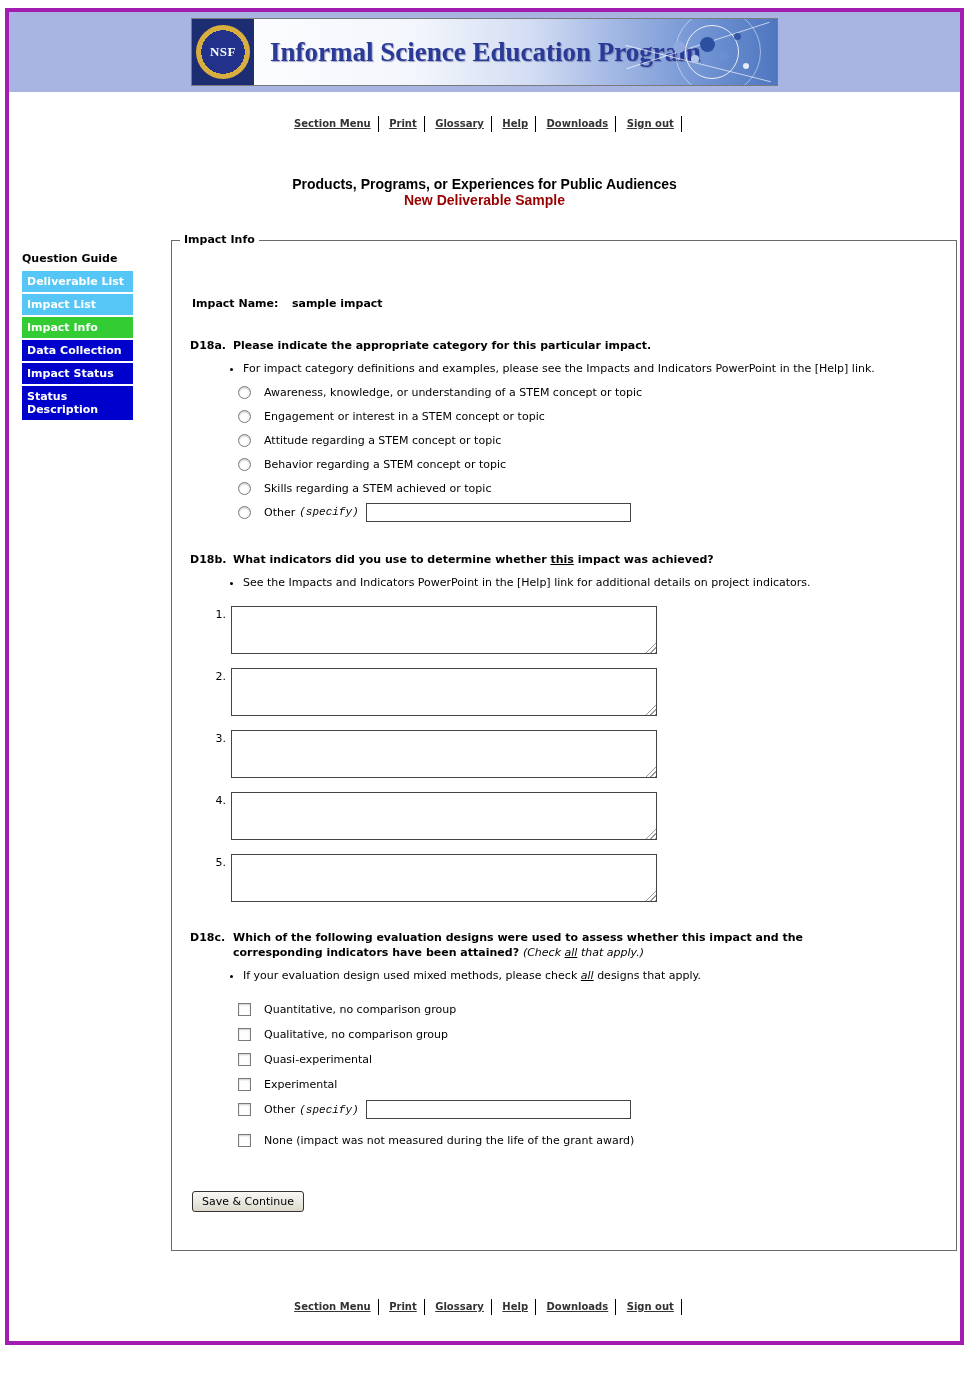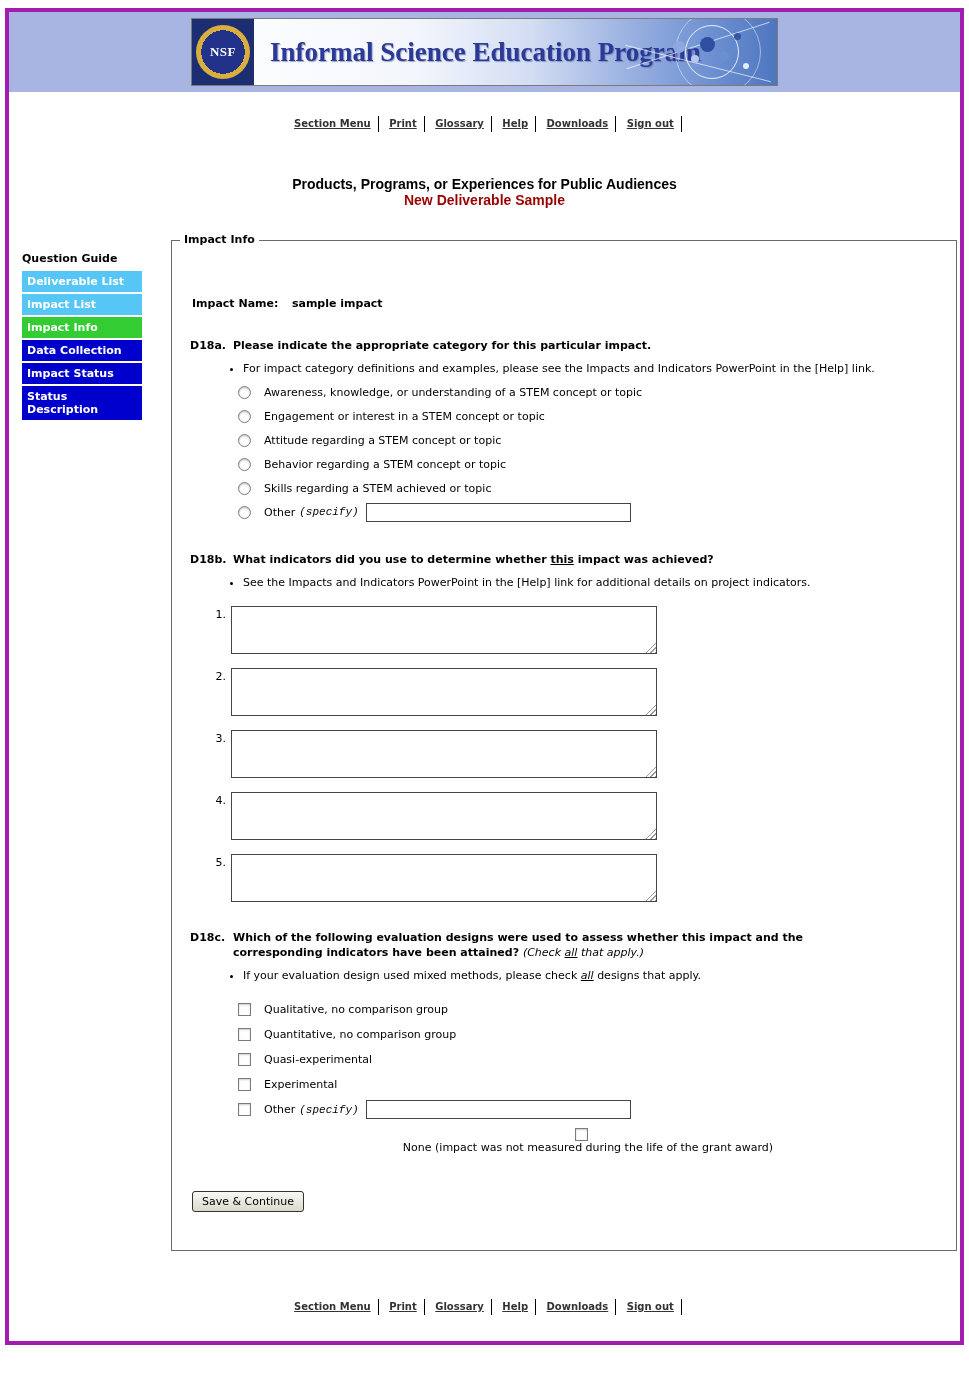--- a/index.html
+++ b/index.html
@@ -36,21 +36,21 @@
   .nav { margin-top:24px; text-align:center; font-size:10px; font-weight:bold; }
   .nav a { color:#333; text-decoration:underline; cursor:pointer; margin:0 7px; }
   .nav .sep { display:inline-block; width:1px; height:16px; background:#000; vertical-align:middle; }
 
   
   .page-title { margin-top:44px; text-align:center; font-family:"Liberation Sans",sans-serif; font-weight:bold; font-size:14px; }
   .page-subtitle { text-align:center; font-family:"Liberation Sans",sans-serif; font-weight:bold; font-size:14px; }
 
   
   .content { position:relative; margin-top:32px; }
-  .sidebar { position:absolute; left:13px; top:12px; width:120px; }
+  .sidebar { position:absolute; left:13px; top:12px; width:111px; }
   .sidebar-heading { font-weight:bold; font-size:11px; margin-bottom:6px; }
   .sidebar-item { margin-bottom:2px; padding:4px 5px; font-weight:bold; font-size:11px; color:#fff; cursor:pointer; }
 
   .fieldset { position:relative; margin-left:162px; width:786px; box-sizing:border-box; border:1px solid #6a6a6a;
     padding:56px 18px 38px 18px; font-size:11px; }
   .legend { position:absolute; top:-8px; left:8px; background:#fff; padding:0 4px; font-weight:bold; font-size:11px; }
 
   .impact-name { margin-left:2px; }
   .impact-name .lbl { font-weight:bold; margin-right:10px; }
   .impact-name .val { font-weight:bold; }
@@ -81,21 +81,21 @@
   .ta-row { display:flex; margin-left:6px; margin-bottom:14px; }
   .ta-num { width:30px; text-align:right; margin-right:5px; padding-top:2px; flex-shrink:0; }
   .ta-wrap { position:relative; }
   textarea.ind { width:426px; height:48px; border:1px solid #444; box-sizing:border-box; resize:none;
     font-size:11px; font-family:"DejaVu Sans",sans-serif; padding:2px 3px; display:block; }
   .grip { position:absolute; right:1px; bottom:1px; width:13px; height:13px;
     background:repeating-linear-gradient(135deg, transparent 0 2px, #999 2px 3px);
     clip-path:polygon(100% 0,100% 100%,0 100%); cursor:nwse-resize; }
 
   .chk-rows { margin-top:14px; }
-  .none-row { margin-top:6px;flex-direction:column; }
+  .none-row { margin-top:6px; }
 
   .save-btn { margin:38px 0 0 2px; font-size:11px; font-family:"DejaVu Sans",sans-serif;
     padding:3px 9px; background:linear-gradient(#f8f8f5,#dcdacd); border:1px solid #333; border-radius:3px; cursor:pointer; }
 
   .footer-nav { margin-top:48px; }
 </style>
 </head>
 <body>
 
 <div class="page">
@@ -257,25 +257,25 @@
       <ul class="note">
         <li>
           <span>If your evaluation design used mixed methods, please check</span>
           <span class="iu">all</span>
           <span>designs that apply.</span>
         </li>
       </ul>
       <div class="chk-rows">
         <div class="chk-row">
           <span class="checkbox"></span>
+          <span>Quantitative, no comparison group</span>
+        </div>
+        <div class="chk-row">
+          <span class="checkbox"></span>
           <span>Qualitative, no comparison group</span>
-        </div>
-        <div class="chk-row">
-          <span class="checkbox"></span>
-          <span>Quantitative, no comparison group</span>
         </div>
         <div class="chk-row">
           <span class="checkbox"></span>
           <span>Quasi-experimental</span>
         </div>
         <div class="chk-row">
           <span class="checkbox"></span>
           <span>Experimental</span>
         </div>
         <div class="chk-row">

